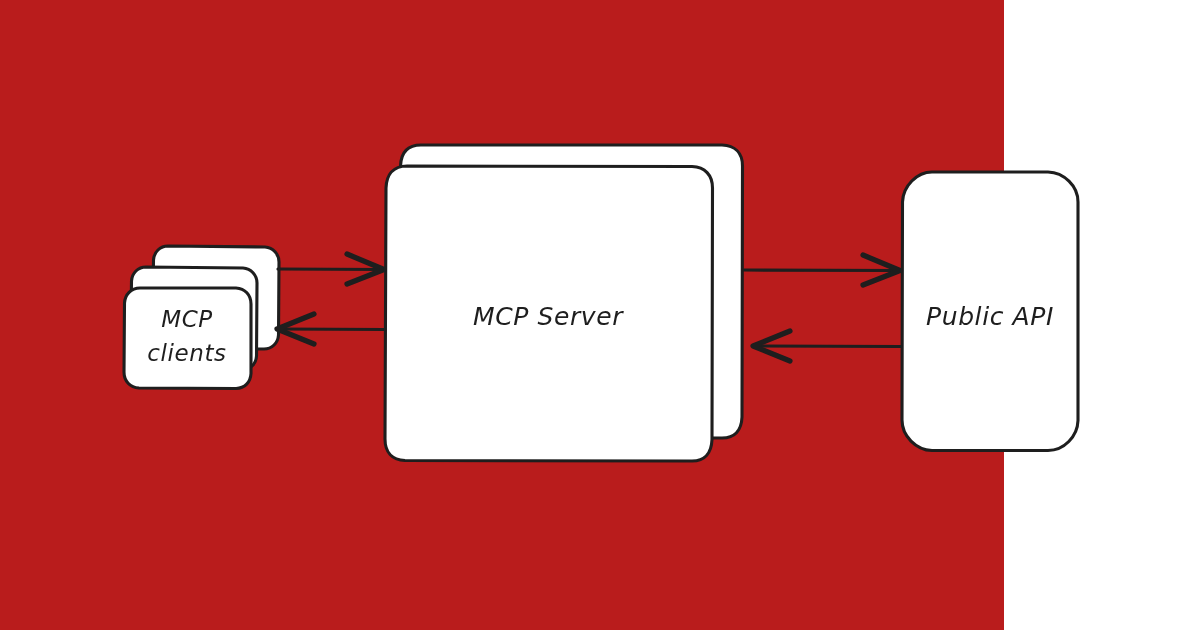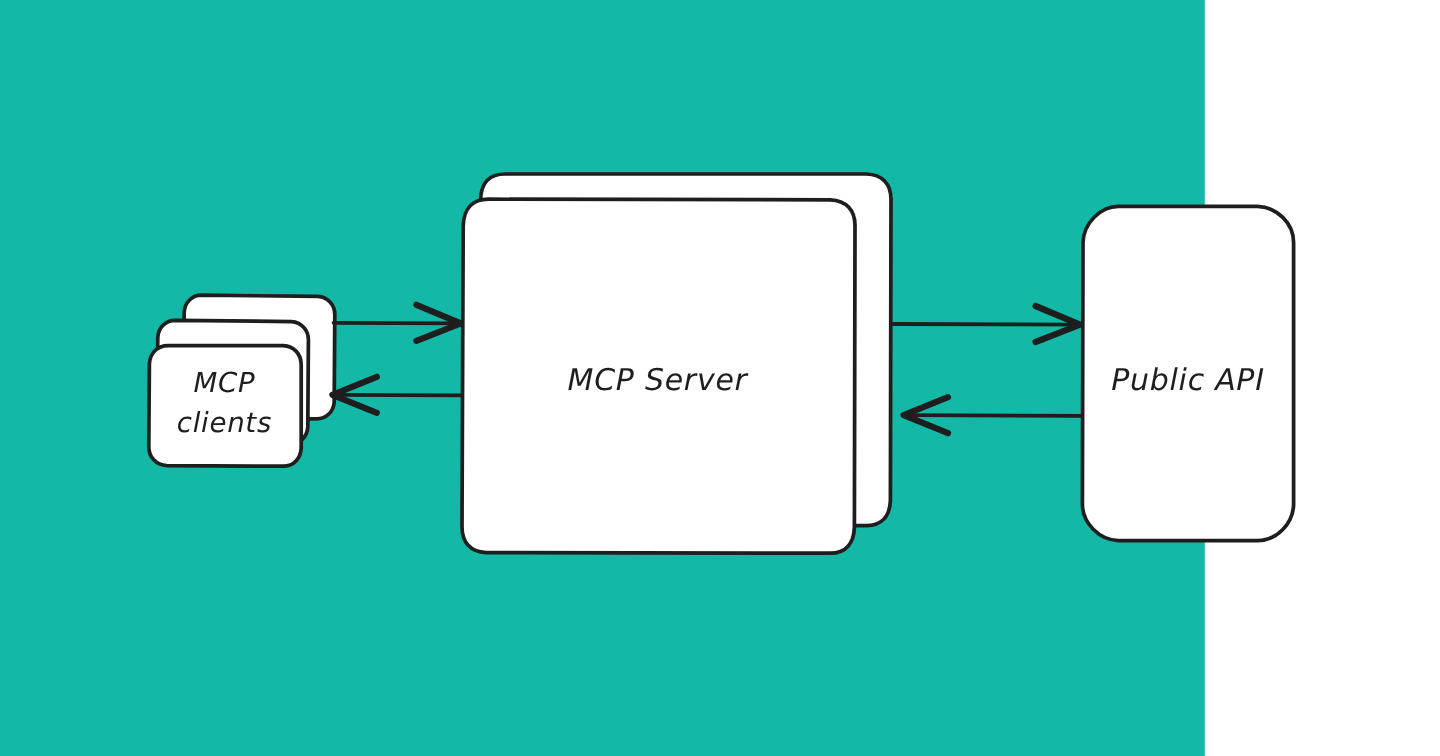--- a/index.html
+++ b/index.html
@@ -11,21 +11,21 @@
   body {
     width: 1200px;
     height: 630px;
     overflow: hidden;
     font-family: "DejaVu Sans", sans-serif;
   }
   #diagram-root {
     position: relative;
     width: 1004px;
     height: 630px;
-    background: #14b8a6;
+    background: #b91c1c;
   }
   #diagram-svg {
     position: absolute;
     top: 0;
     left: 0;
     width: 1200px;
     height: 630px;
     display: block;
   }
   .node-shape {

